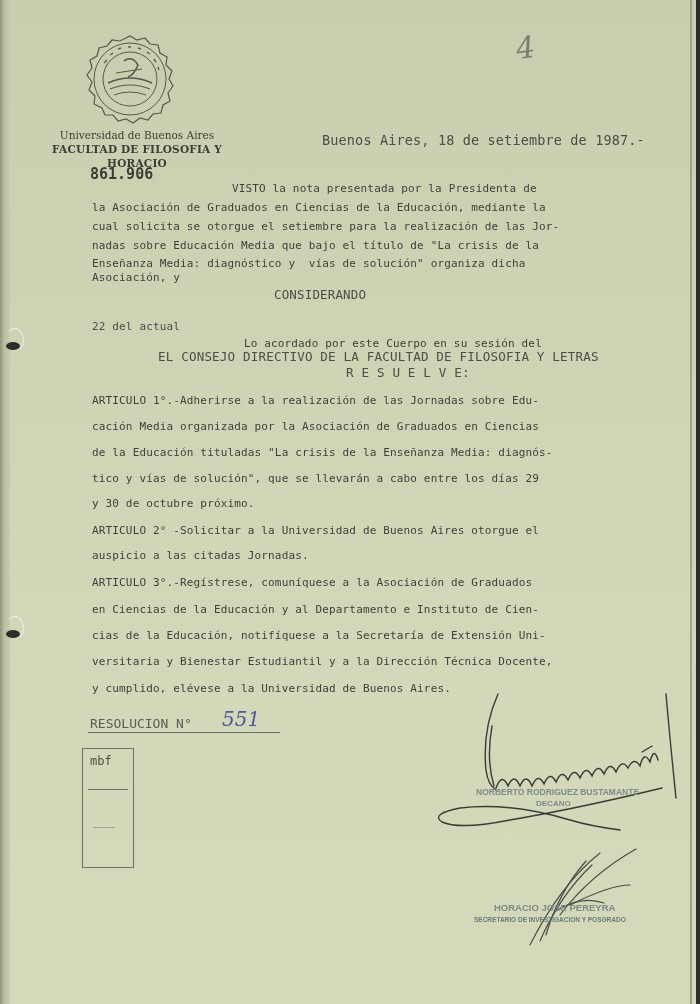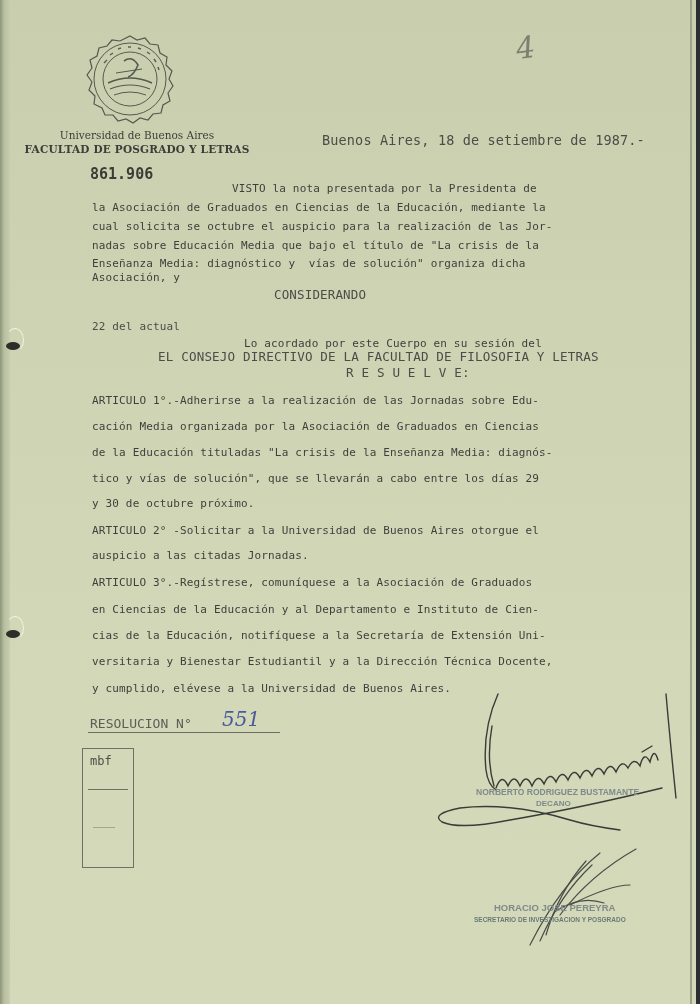--- a/index.html
+++ b/index.html
@@ -90,33 +90,33 @@
       <path d="M40 28 Q48 22 54 32 Q50 42 44 44" stroke-width="1.6"></path>
       <path d="M32 40 L58 36" stroke-width="1"></path>
     </g>
     <g stroke="#5c6154" stroke-width="1.5">
       <path d="M20 30 l3 -3 M26 22 l3 -2 M34 16 l3 -1 M44 14 l3 0 M54 15 l3 1 M63 19 l3 2 M70 26 l2 3 M74 34 l1 3"></path>
     </g>
   </svg>
 
   <div class="univ">
     <div class="l1">Universidad de Buenos Aires</div>
-    <div class="l2">FACULTAD DE POSGRADO Y LETRAS</div>
+    <div class="l2">FACULTAD DE FILOSOFIA Y HORACIO</div>
   </div>
 
   <div class="folio">861.906</div>
 
   <div class="page-num">4</div>
 
   <div class="typed" style="left:322px; top:132px; font-size:13.5px;">Buenos Aires, 18 de setiembre de 1987.-</div>
 
   <div>
     <div class="typed dark" style="left:110px; top:182px;">                  VISTO la nota presentada por la Presidenta de</div>
     <div class="typed dark" style="left:92px; top:201px;">la Asociación de Graduados en Ciencias de la Educación, mediante la</div>
-    <div class="typed dark" style="left:92px; top:220px;">cual solicita se octubre el auspicio para la realización de las Jor-</div>
+    <div class="typed dark" style="left:92px; top:220px;">cual solicita se otorgue el setiembre para la realización de las Jor-</div>
     <div class="typed dark" style="left:92px; top:239px;">nadas sobre Educación Media que bajo el título de "La crisis de la</div>
     <div class="typed dark" style="left:92px; top:257px;">Enseñanza Media: diagnóstico y  vías de solución" organiza dicha</div>
     <div class="typed dark" style="left:92px; top:271px;">Asociación, y</div>
   </div>
 
   <div>
     <div class="typed" style="left:274px; top:287px; font-size:12.5px;">CONSIDERANDO</div>
     <div class="typed dark" style="left:122px; top:305px;margin-top:32px;">                  Lo acordado por este Cuerpo en su sesión del</div>
     <div class="typed" style="left:92px; top:320px;">22 del actual</div>
   </div>

